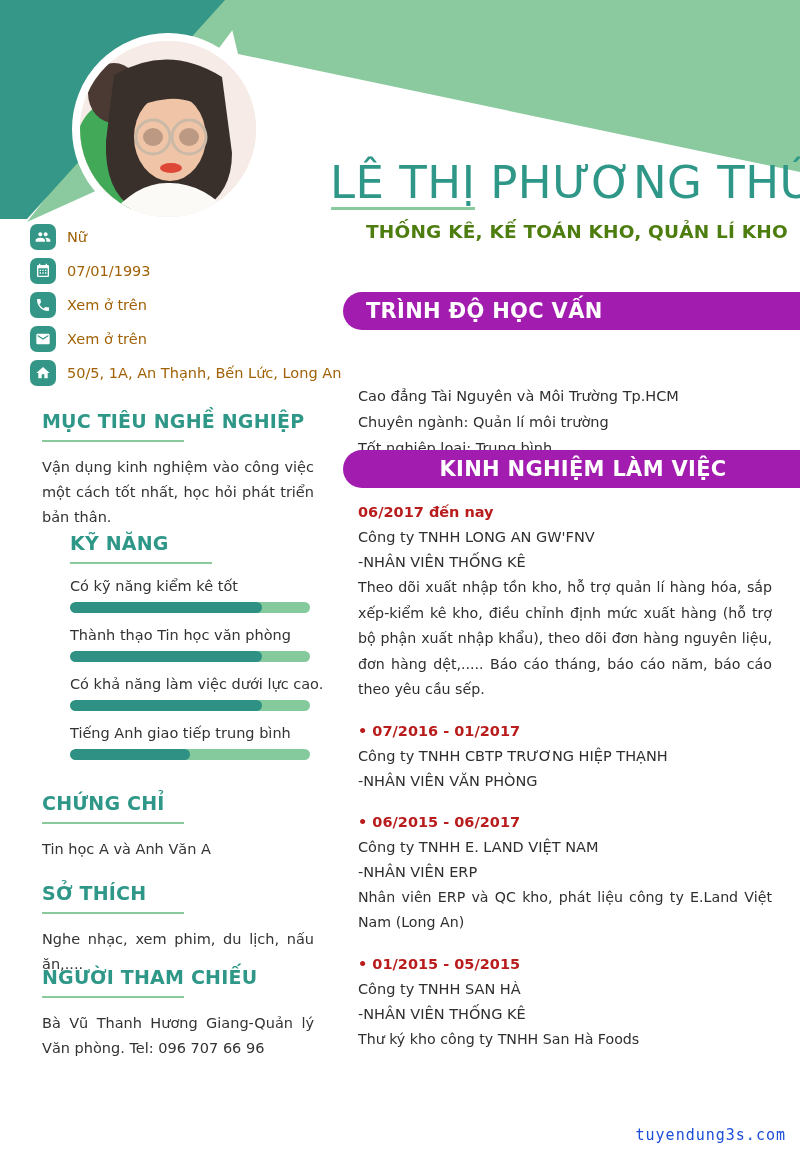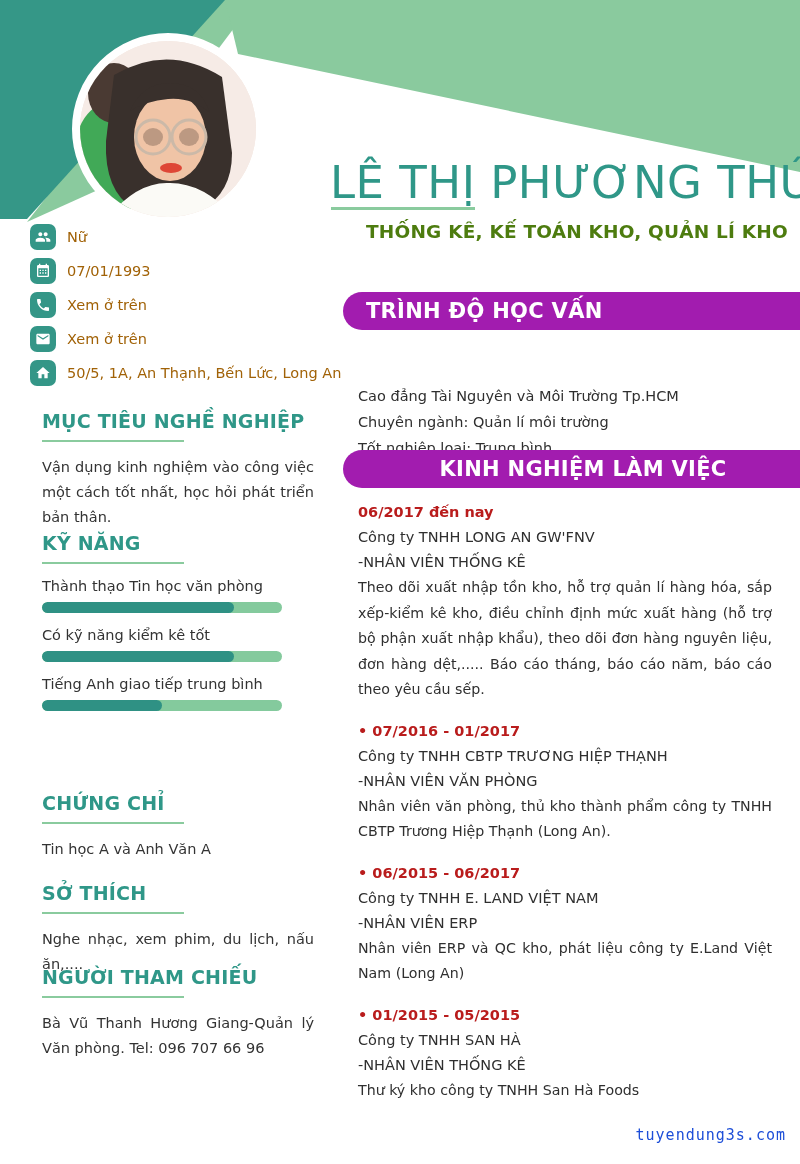--- a/index.html
+++ b/index.html
@@ -132,31 +132,37 @@
       <span class="c-tx">50/5, 1A, An Thạnh, Bến Lức, Long An</span>
     </div>
   </div>
 
   <div class="side" style="top:410px;">
     <h2 class="s-h">MỤC TIÊU NGHỀ NGHIỆP</h2>
     <div class="s-rule"></div>
     <div class="s-tx">Vận dụng kinh nghiệm vào công việc một cách tốt nhất, học hỏi phát triển bản thân.</div>
   </div>
 
-  <div class="side" style="top:532px;">
+  <div class="side" style="top:532px;margin-left:28px;">
     <h2 class="s-h">KỸ NĂNG</h2>
     <div class="s-rule"></div>
     <div>
+      <div class="skill-label">Có kỹ năng kiểm kê tốt</div>
+      <div class="skill-bar">
+          <div class="skill-fill" style="width: 80%;"></div>
+        </div>
+    </div>
+    <div>
       <div class="skill-label">Thành thạo Tin học văn phòng</div>
       <div class="skill-bar">
           <div class="skill-fill" style="width: 80%;"></div>
         </div>
     </div>
     <div>
-      <div class="skill-label">Có kỹ năng kiểm kê tốt</div>
+      <div class="skill-label">Có khả năng làm việc dưới lực cao.</div>
       <div class="skill-bar">
           <div class="skill-fill" style="width: 80%;"></div>
         </div>
     </div>
     <div>
       <div class="skill-label">Tiếng Anh giao tiếp trung bình</div>
       <div class="skill-bar">
           <div class="skill-fill" style="width: 50%;"></div>
         </div>
     </div>
@@ -198,21 +204,20 @@
       <div class="j-period">06/2017 đến nay</div>
       <div class="j-line">Công ty TNHH LONG AN GW'FNV</div>
       <div class="j-line">-NHÂN VIÊN THỐNG KÊ</div>
       <div class="j-desc">Theo dõi xuất nhập tồn kho, hỗ trợ quản lí hàng hóa, sắp xếp-kiểm kê kho, điều chỉnh định mức xuất hàng (hỗ trợ bộ phận xuất nhập khẩu), theo dõi đơn hàng nguyên liệu, đơn hàng dệt,..... Báo cáo tháng, báo cáo năm, báo cáo theo yêu cầu sếp.</div>
     </div>
 
     <div class="job">
       <div class="j-period">• 07/2016 - 01/2017</div>
       <div class="j-line">Công ty TNHH CBTP TRƯƠNG HIỆP THẠNH</div>
       <div class="j-line">-NHÂN VIÊN VĂN PHÒNG</div>
-      <div class="j-desc">Nhân viên văn phòng, thủ kho thành phẩm công ty TNHH CBTP Trương Hiệp Thạnh (Long An).</div>
     </div>
 
     <div class="job">
       <div class="j-period">• 06/2015 - 06/2017</div>
       <div class="j-line">Công ty TNHH E. LAND VIỆT NAM</div>
       <div class="j-line">-NHÂN VIÊN ERP</div>
       <div class="j-desc">Nhân viên ERP và QC kho, phát liệu công ty E.Land Việt Nam (Long An)</div>
     </div>
 
     <div class="job">

